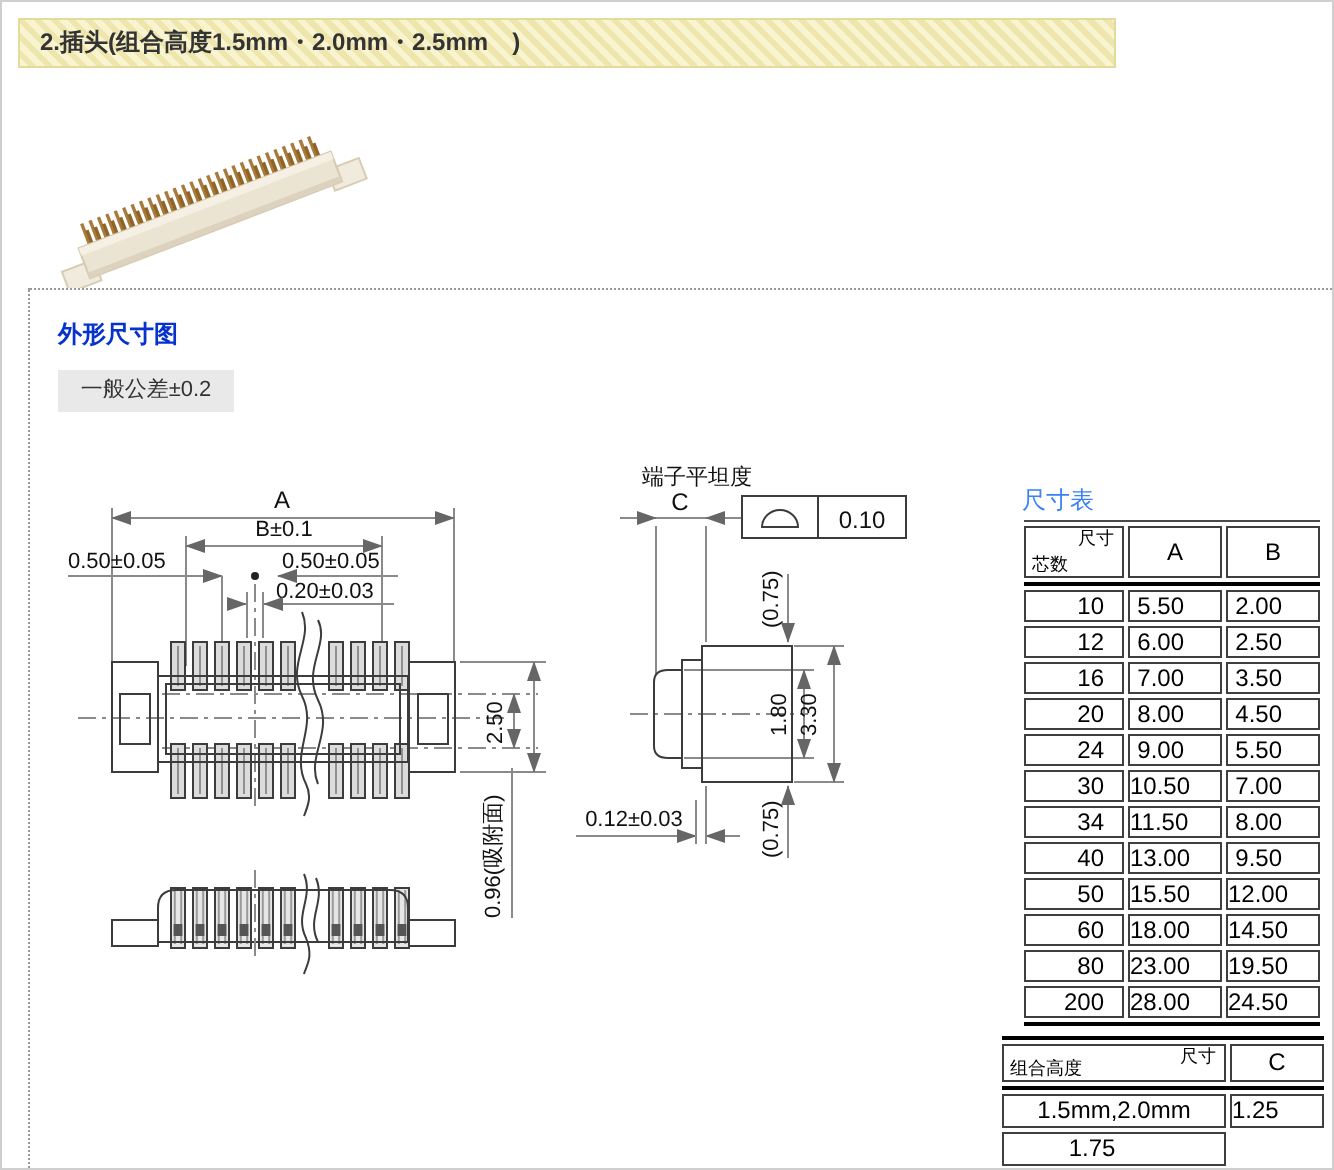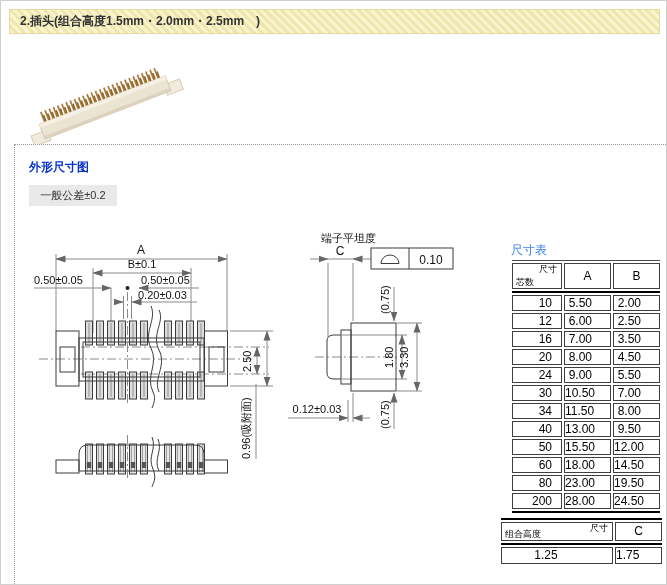--- a/index.html
+++ b/index.html
@@ -1,19 +1,19 @@
 <!DOCTYPE html>
 <html><head>
 <meta charset="utf-8">
 <style>
   html,body{margin:0;padding:0;background:#fff;}
   .page{position:relative;width:667px;height:585px;box-sizing:border-box;border:1px solid #cfcfcf;
         background:#fff;overflow:hidden;font-family:"Liberation Sans","DejaVu Sans",sans-serif;}
   
-  .band{position:absolute;left:8px;top:8px;width:651px;height:25px;box-sizing:border-box;
+  .band{position:absolute;left:8px;top:8px;width:549px;height:25px;box-sizing:border-box;
         border:1px solid #e3da9e;
         background-color:#f8f3cf;
         background-image:repeating-linear-gradient(45deg,#f9f4d0 0px,#f9f4d0 3px,#efe6ad 3px,#efe6ad 6px);
         line-height:23px;font-size:12px;font-weight:bold;color:#333;padding-left:10px;}
   
   .dotted-box{position:absolute;left:13px;top:143px;width:652px;height:470px;border:1px dotted #9a9a9a;}
   .sec-title{position:absolute;left:28px;top:158px;font-size:12px;font-weight:bold;color:#0633cc;}
   .tol{position:absolute;left:28px;top:184px;width:88px;height:21px;background:#e9e9e9;
        font-size:11px;color:#333;text-align:center;line-height:21px;}
   .tbl-title{position:absolute;left:510px;top:241px;font-size:12px;color:#3b82f6;}
@@ -366,17 +366,18 @@
   </div>
 
   <div class="grid2" id="height-table">
     <div class="bar"></div>
     <div class="cell head corner">
       <span class="c-top">尺寸</span>
       <span class="c-bot">组合高度</span>
     </div>
     <div class="cell head">C</div>
     <div class="bar"></div>
+    <div class="cell rowhead2">1.5mm,2.0mm</div>
       <div class="cell val2">1.25</div>
       <div class="cell val2">1.75</div>
   </div>
 
 </div>
 
 </body></html>

